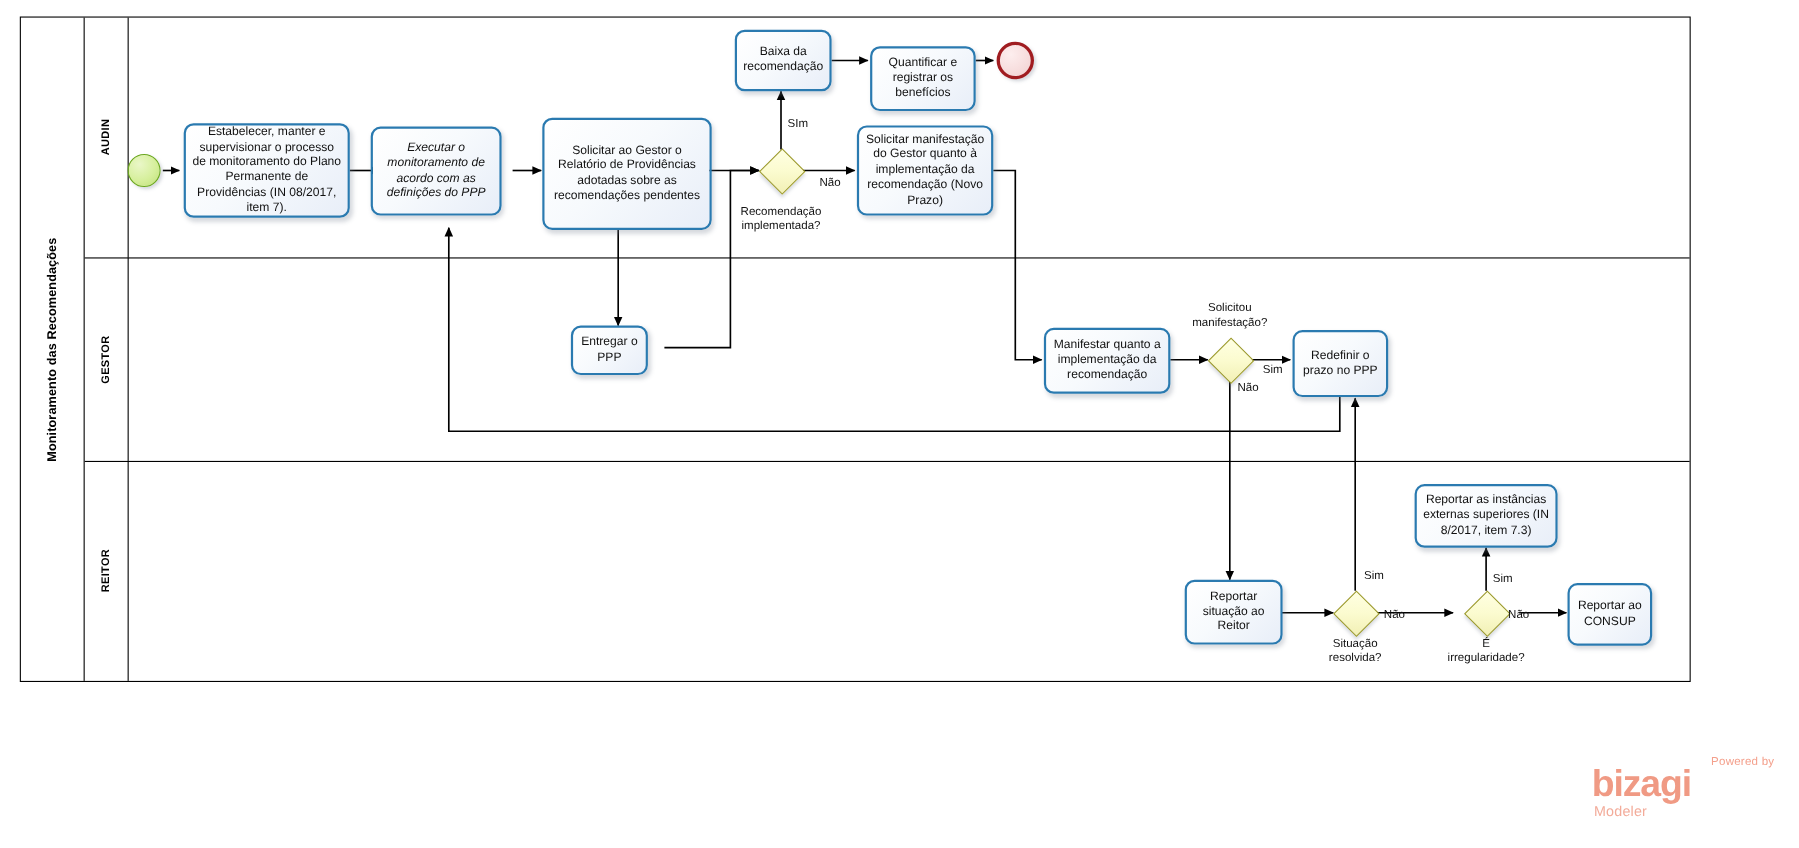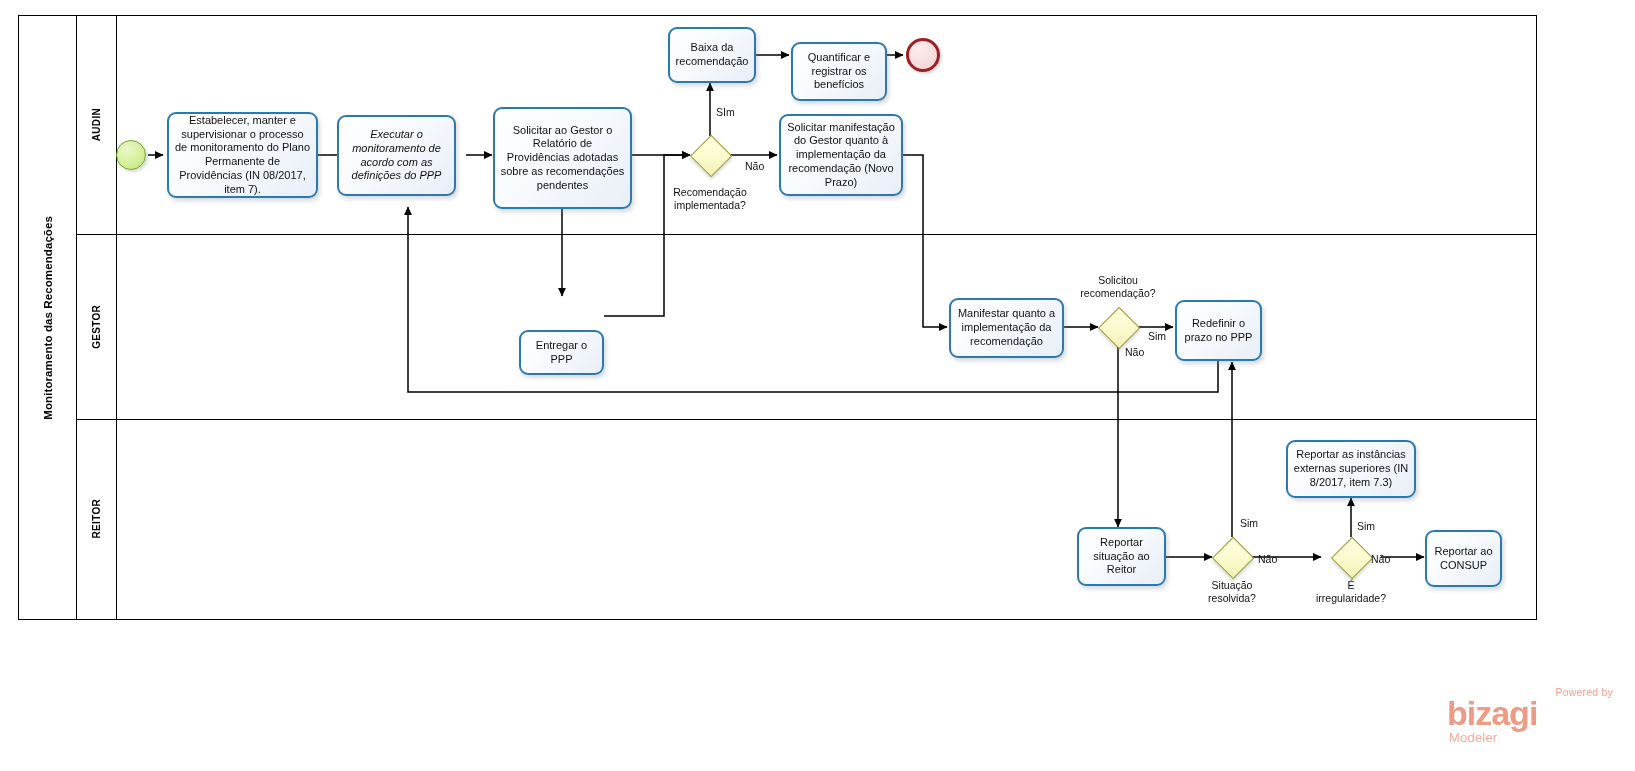--- a/index.html
+++ b/index.html
@@ -124,29 +124,29 @@
     </g>
   </svg>
 
   <div class="ev-start" style="left:116px;top:140px;"></div>
   <div class="ev-end" style="left:906px;top:38px;"></div>
 
   <div class="task" style="left:167px;top:112px;width:151px;height:86px;">Estabelecer, manter e supervisionar o processo de monitoramento do Plano Permanente de Providências (IN 08/2017, item 7).</div>
 
   <div class="task" style="left:337px;top:115px;width:119px;height:81px;font-style:italic;">Executar o monitoramento de acordo com as definições do PPP</div>
 
-  <div class="task" style="left:493px;top:107px;width:139px;height:102px;">Solicitar ao Gestor o Relatório de Providências adotadas sobre as recomendações pendentes</div>
+  <div class="task" style="left:493px;top:107px;width:154px;height:102px;">Solicitar ao Gestor o Relatório de Providências adotadas sobre as recomendações pendentes</div>
 
   <div class="task" style="left:668px;top:27px;width:88px;height:56px;">Baixa da recomendação</div>
 
   <div class="task" style="left:791px;top:26px;width:96px;height:59px;margin-top:16px;">Quantificar e registrar os benefícios</div>
 
   <div class="task" style="left:779px;top:114px;width:124px;height:82px;">Solicitar manifestação do Gestor quanto à implementação da recomendação (Novo Prazo)</div>
 
-  <div class="task" style="left:519px;top:296px;width:85px;height:45px;margin-top:34px;">Entregar o  PPP</div>
+  <div class="task" style="left:519px;top:296px;width:70px;height:45px;">Entregar o  PPP</div>
 
   <div class="task" style="left:949px;top:298px;width:115px;height:60px;">Manifestar quanto a implementação da recomendação</div>
 
   <div class="task" style="left:1175px;top:300px;width:87px;height:61px;">Redefinir o prazo no PPP</div>
 
   <div class="task" style="left:1077px;top:527px;width:89px;height:59px;">Reportar situação ao Reitor</div>
 
   <div class="task" style="left:1286px;top:440px;width:130px;height:58px;">Reportar as instâncias externas superiores (IN 8/2017, item 7.3)</div>
 
   <div class="task" style="left:1425px;top:530px;width:77px;height:57px;">Reportar ao CONSUP</div>
@@ -157,21 +157,21 @@
   <div class="gw-label" style="left:670px;top:186px;width:80px;">
     <div>Recomendação</div>
     <div>implementada?</div>
   </div>
 
   <div class="gw" style="left:1098px;top:307px;">
     <div class="dia"></div>
   </div>
   <div class="gw-label" style="left:1078px;top:274px;width:80px;">
     <div>Solicitou</div>
-    <div>recomendação?</div>
+    <div>manifestação?</div>
   </div>
 
   <div class="gw" style="left:1212px;top:537px;">
     <div class="dia"></div>
   </div>
   <div class="gw-label" style="left:1192px;top:579px;width:80px;">
     <div>Situação</div>
     <div>resolvida?</div>
   </div>
 

